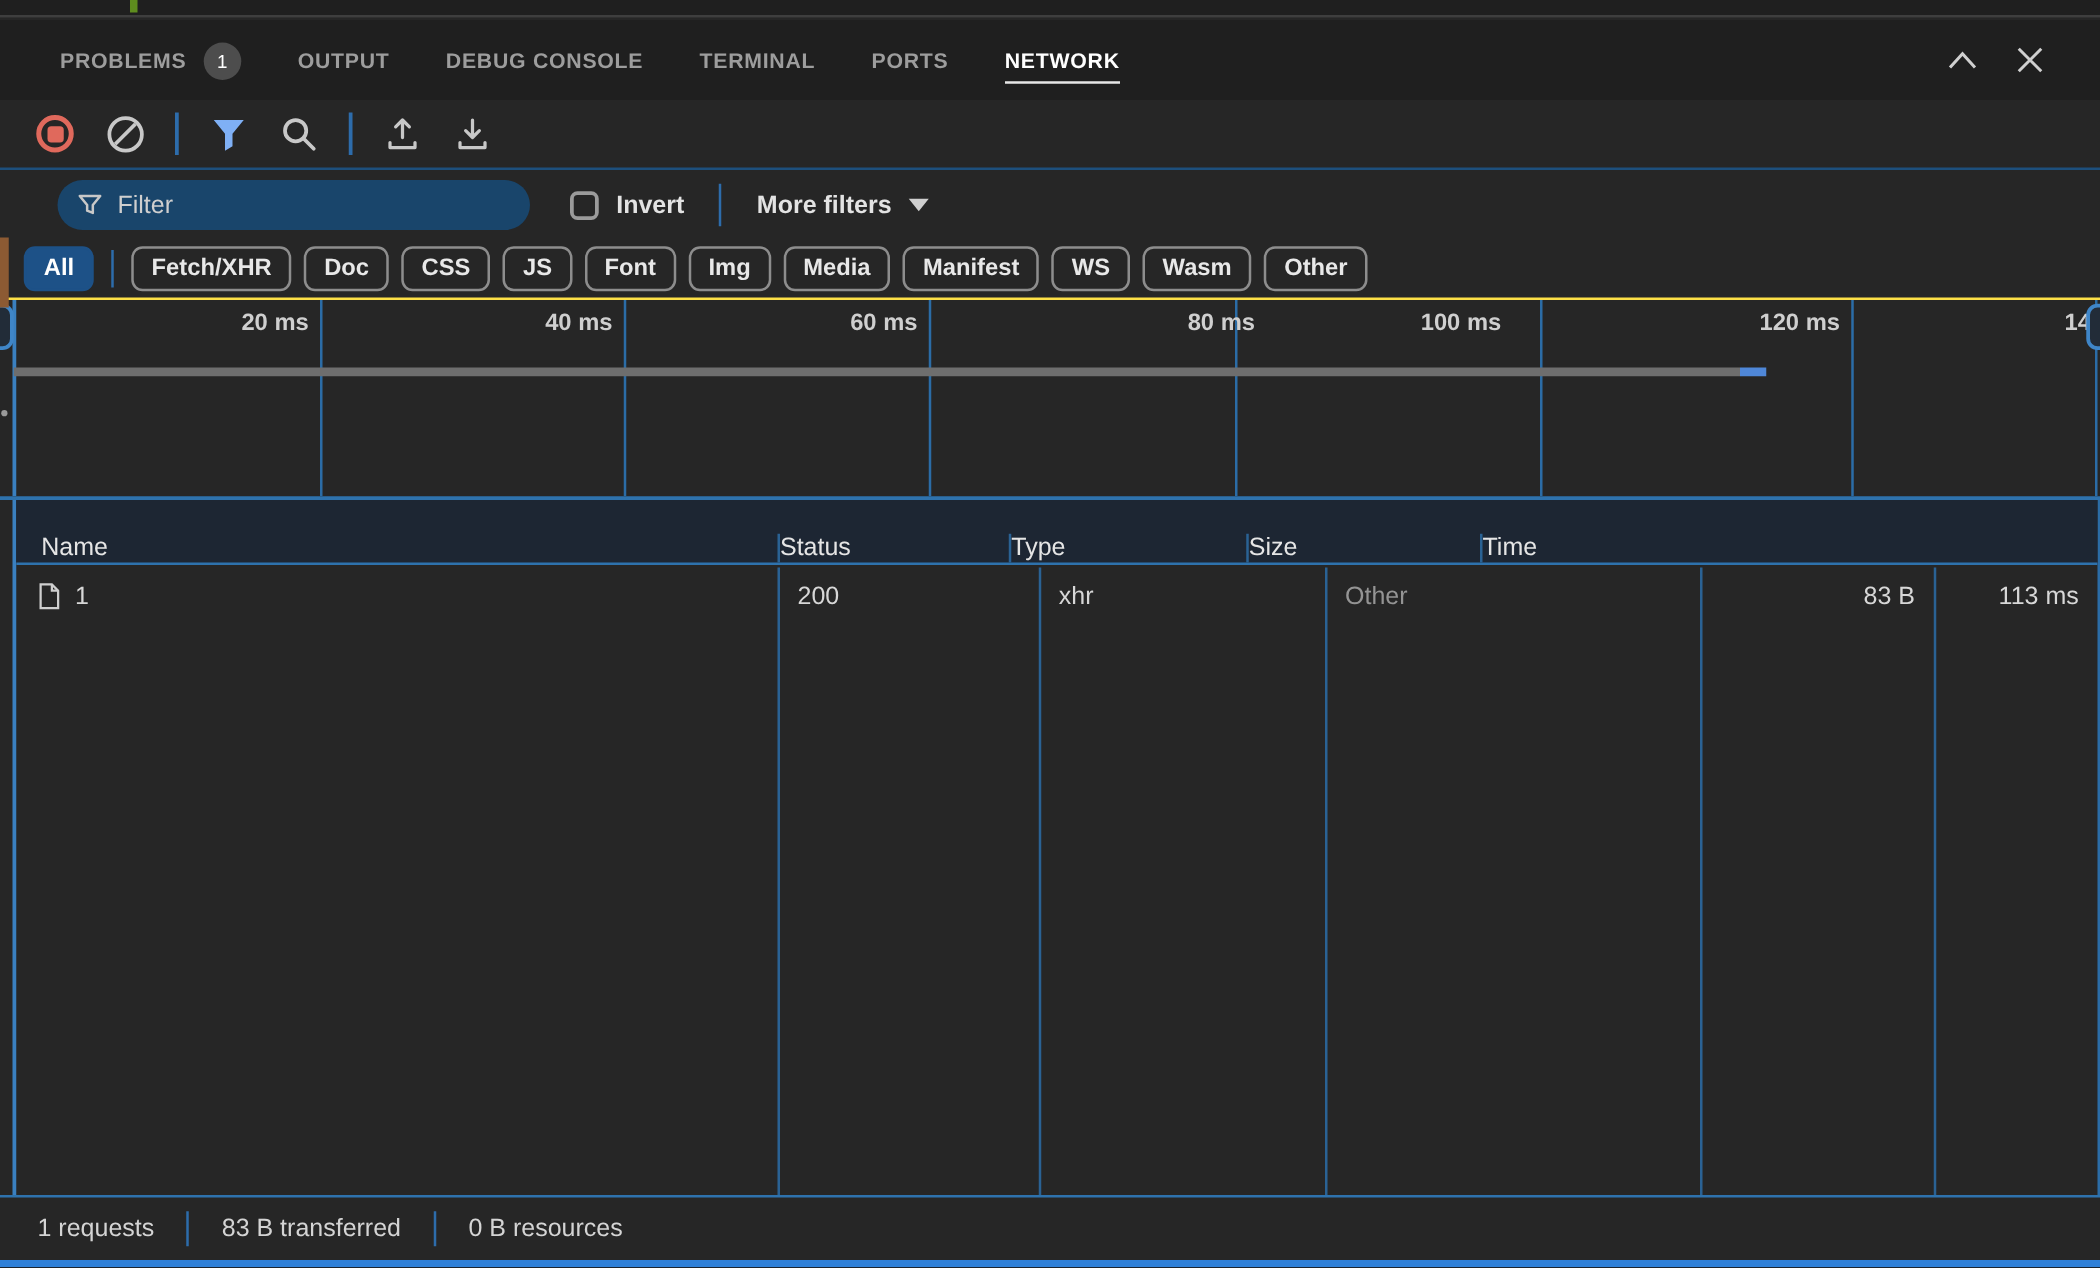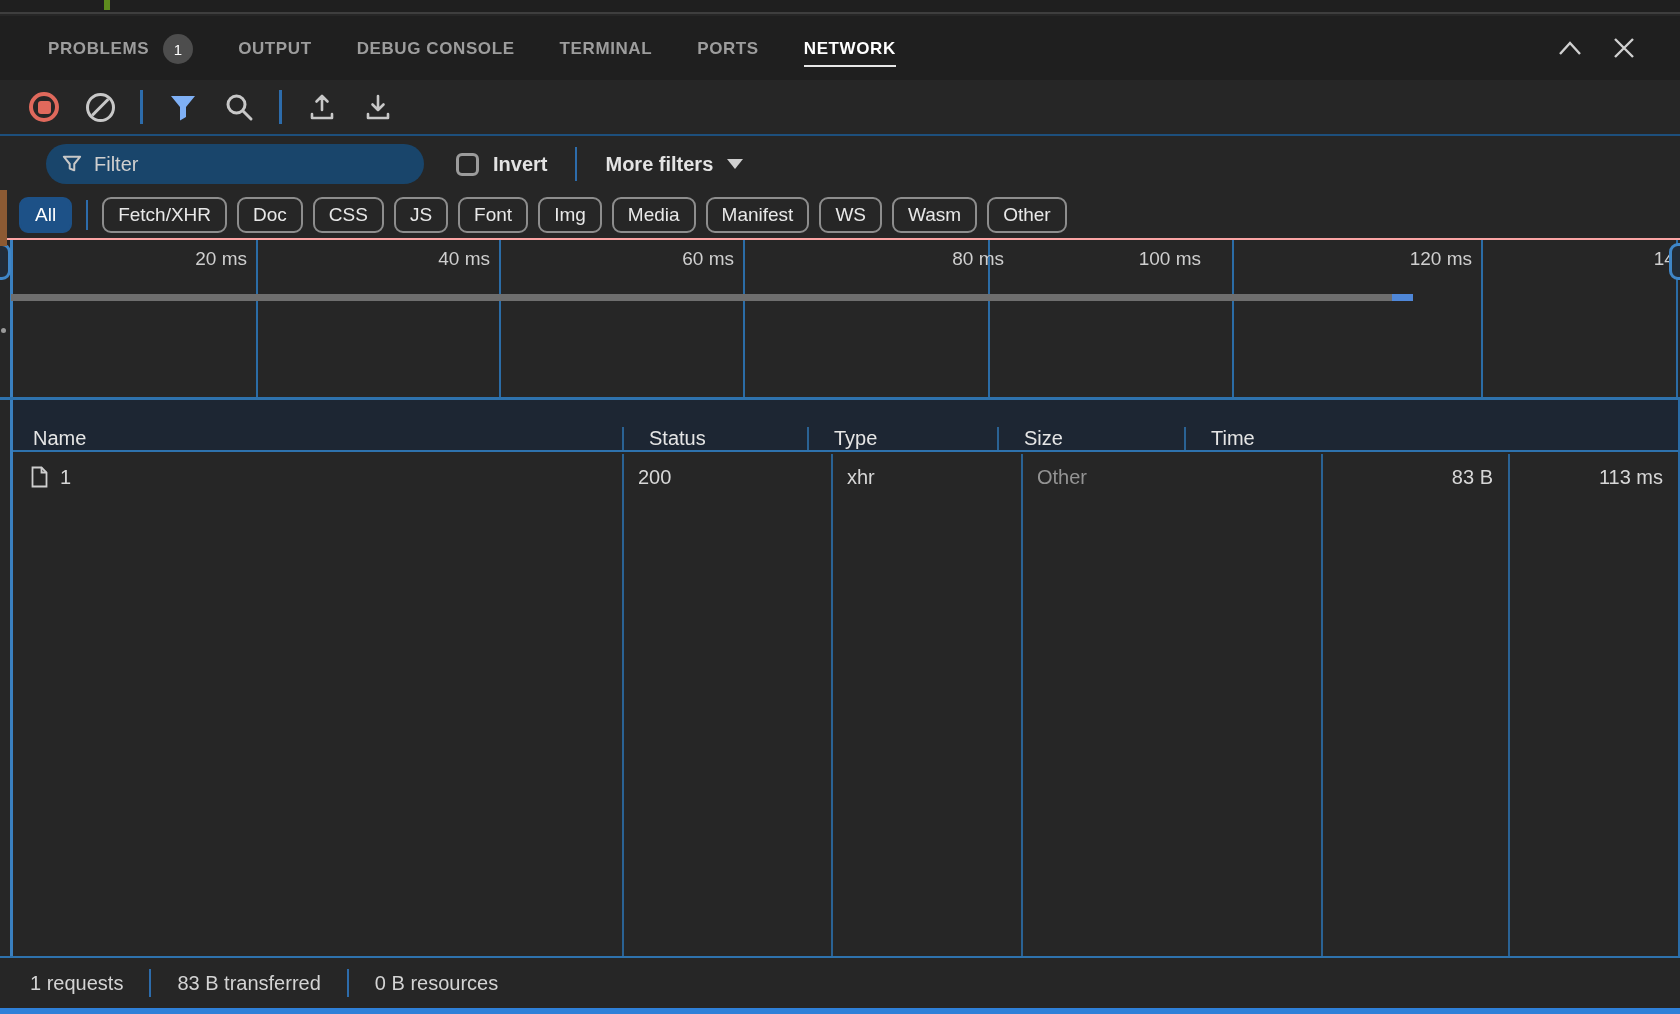--- a/index.html
+++ b/index.html
@@ -48,41 +48,41 @@
   .checkbox { width:23px; height:23px; border:3px solid #9b9b9b; border-radius:6px; margin-left:32px; cursor:pointer; }
   .lbl { font-size:20px; color:#e3e3e3;font-weight:bold; }
   .invert-lbl { margin-left:14px; cursor:pointer; }
   .fdiv { width:2px; height:34px; background:#2d6cab; margin-left:28px; }
   .morefilters { display:flex; align-items:center; gap:14px; margin-left:28px; cursor:pointer; }
   .caret { width:0; height:0; border-left:8px solid transparent; border-right:8px solid transparent;
     border-top:10px solid #cfcfcf; }
   
   .chip-row { position:absolute; top:192px; left:0; right:0; height:46px;
     display:flex; align-items:center; padding-left:19px; gap:10px; }
-  .chip { font-size:19px; font-weight:400; color:#e8e8e8; border:2px solid #8d8d8d;
+  .chip { font-size:19px; font-weight:700; color:#e8e8e8; border:2px solid #8d8d8d;
     border-radius:9px; padding:5px 14px; background:transparent; cursor:pointer; white-space:nowrap; }
   .chip.selected { background:#1d5187; border-color:#1d5187; color:#ffffff; }
   .chip-div { width:2px; height:30px; background:#2d6cab; margin:0 4px; }
   
   .overview { position:absolute; top:238px; left:0; right:0; height:162px;
-    border-top:2px solid #fca5a5; border-bottom:3px solid #2e72ad; overflow:hidden; }
+    border-top:2px solid #fde047; border-bottom:3px solid #2e72ad; overflow:hidden;font-weight:bold; }
   .gl { position:absolute; top:0; bottom:0; width:2px; background:#2b6ca6; }
   .edge-l { position:absolute; top:0; bottom:0; left:10px; width:3px; background:#3a80c0; }
   .edge-r { position:absolute; top:0; bottom:0; left:1676px; width:2px; background:#2b6ca6; }
   .rlabel { position:absolute; top:4px; height:30px; line-height:30px; text-align:right;
     padding-right:9px; font-size:19px; color:#cfcfcf; }
   .pbar-gray { position:absolute; left:11px; top:54px; width:1381px; height:7px; background:#6e6e6e; }
   .pbar-blue { position:absolute; left:1392px; top:54px; width:21px; height:7px; background:#4f87d8; }
   .handle { position:absolute; top:3px; width:22px; height:37px; border:3px solid #3f86c8;
     border-radius:9px; background:#222c38; cursor:ew-resize; }
   
   .ntable { position:absolute; top:400px; left:10px; right:0; bottom:58px;
     border-left:3px solid #3a80c0; border-right:2px solid #2b6ca6; }
   .thead { display:flex; height:52px; background:#1d2633; border-bottom:2px solid #2e72ad;align-items:flex-end; }
-  .th { font-size:20px; color:#e5e5e5; display:flex; align-items:center; padding-left:25px; cursor:pointer; }
+  .th { font-size:20px; color:#e5e5e5; display:flex; align-items:center; padding-left:0; cursor:pointer; }
   .th + .th, .tcol + .tcol { border-left:2px solid #2a6294; }
   .th:first-child { padding-left:20px; }
   .tbody { position:absolute; top:54px; bottom:0; left:0; right:0; display:flex; }
   .tcol { height:100%; }
   .cell { height:46px; display:flex; align-items:center; padding-left:14px;
     font-size:20px; color:#d7d7d7; }
   .cell.first { padding-left:18px; gap:12px; }
   .cell.right { justify-content:flex-end; padding-right:15px; }
   .cell.dim { color:#949494; }
   
@@ -252,21 +252,21 @@
           <svg width="17" height="22" viewBox="0 0 17 22">
             <path d="M1.5,1.5 L10.5,1.5 L15.5,6.5 L15.5,20.5 L1.5,20.5 Z" fill="none" stroke="#cfcfcf" stroke-width="1.8"></path>
             <path d="M10.5,1.5 L10.5,6.5 L15.5,6.5" fill="none" stroke="#cfcfcf" stroke-width="1.8"></path>
           </svg>
           <span>1</span>
         </div>
       </div>
       <div class="tcol" style="width:209px">
         <div class="cell">200</div>
       </div>
-      <div class="tcol" style="width:190px">
+      <div class="tcol" style="width:229px">
         <div class="cell">xhr</div>
       </div>
       <div class="tcol" style="width:300px">
         <div class="cell dim">Other</div>
       </div>
       <div class="tcol" style="width:187px">
         <div class="cell right">83 B</div>
       </div>
       <div class="tcol" style="flex:1">
         <div class="cell right">113 ms</div>

